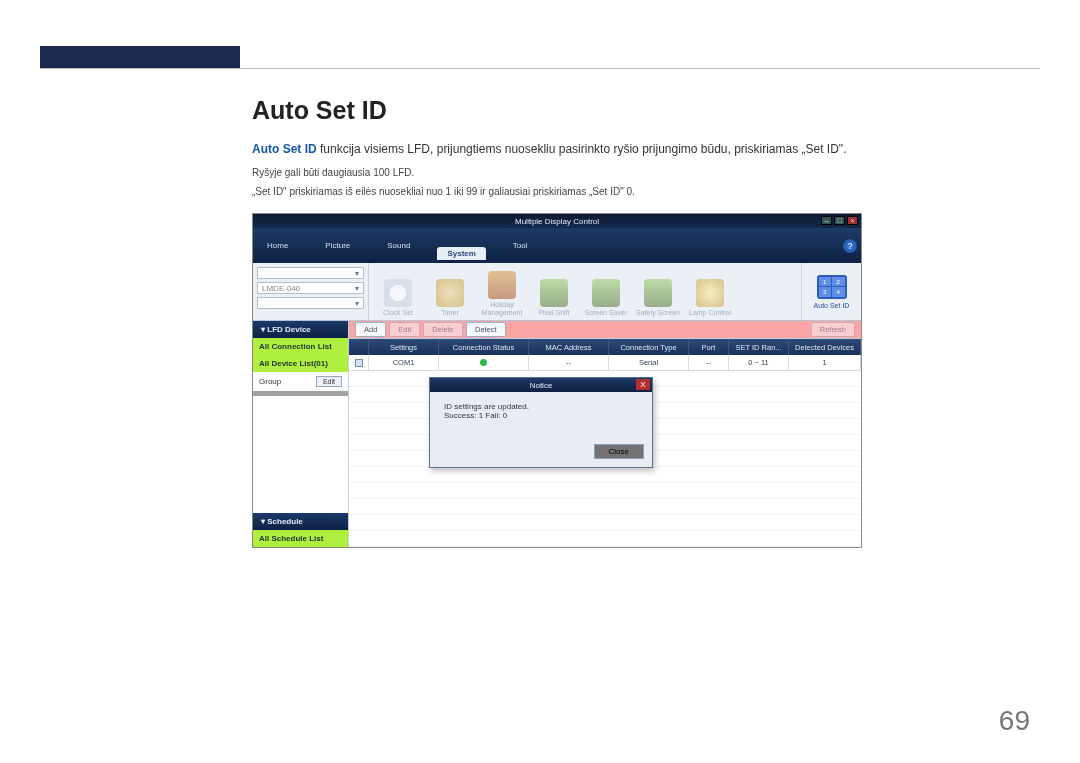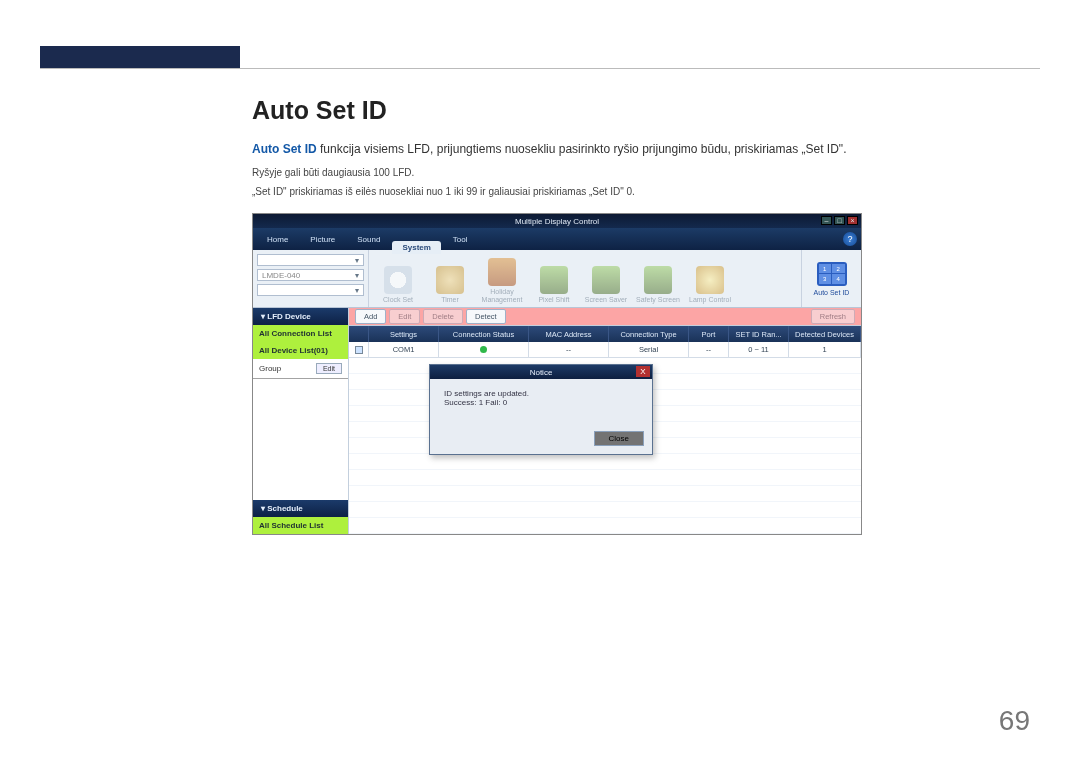--- a/index.html
+++ b/index.html
@@ -66,23 +66,23 @@
     font-size: 8px;
   }
   .titlebar .winbtns {
     position: absolute; right: 3px; top: 2px;
     display: flex; gap: 2px;
   }
   .winbtn { width: 11px; height: 9px; background:#355; border:1px solid #000; font-size:7px; display:flex;align-items:center;justify-content:center;color:#ddd;}
   .winbtn.close{ background:#a13030; }
   .menubar {
     background: linear-gradient(#1c3b66,#0e2244);
-    display: flex; gap: 2px; padding: 2px 4px;
+    display: flex; gap: 17px; padding: 2px 4px;
     align-items: center;
-    height: 22px;
+    height: 35px;
   }
   .menubar .tab {
     padding: 2px 10px;
     font-size: 8px;
     color: #cfe0f5;
     border-radius: 3px 3px 0 0;
   }
   .menubar .tab.active {
     background: #e6eef6; color: #2a4a7a; font-weight:600;margin-top:16px;
   }
@@ -135,21 +135,21 @@
   }
   .sidehdr {
     background: linear-gradient(#1b3a6a,#0d2145);
     color:#e4eefb; padding:4px 8px; font-weight:600;
   }
   .sidehdr::before{ content:"▾ "; }
   .siderow {
     padding:4px 6px;
   }
   .siderow.lime { background:#aef03d; color:#233; font-weight:600;}
-  .siderow.ed { display:flex; justify-content:space-between; align-items:center; background:#fff; border-bottom:1px solid #a3a3a3;}
+  .siderow.ed { display:flex; justify-content:space-between; align-items:center; background:#fff; border-bottom:5px solid #a3a3a3;}
   .editbtn{ font-size:7px; padding:1px 6px; background:#eef; border:1px solid #9ab;}
   .sidefill{ flex:1; background:#fff;}
   .main { flex:1; background:#eef2f7; display:flex; flex-direction:column;}
   .toolbar2 {
     height:18px; display:flex; align-items:center; gap:3px; padding:0 6px;
     background:#fca5a5; border-bottom:1px solid #c3cfdd;
   }
   .btn2{ font-size:7.5px; padding:2px 8px; background:#f6f8fb; border:1px solid #9fb1c8; border-radius:2px; color:#456;}
   .btn2.dis{ opacity:0.5;}
   .toolbar2 .spacer{flex:1;}

